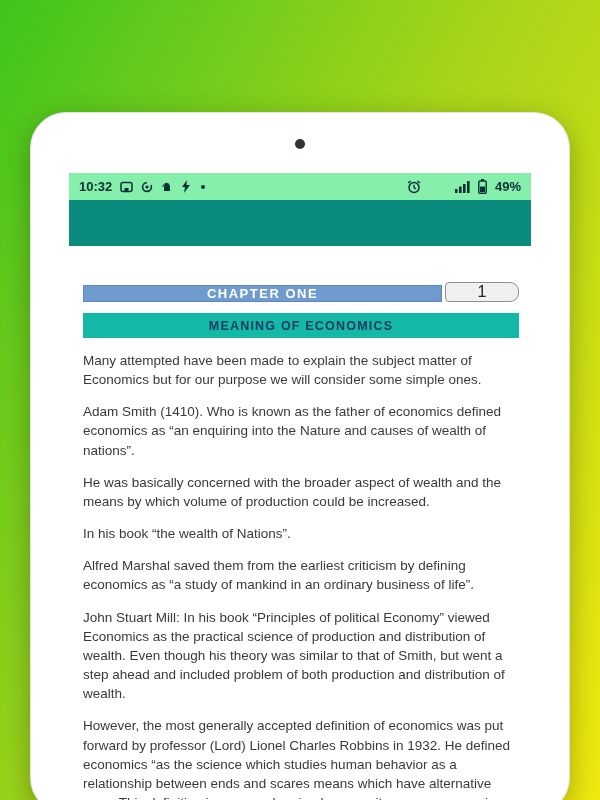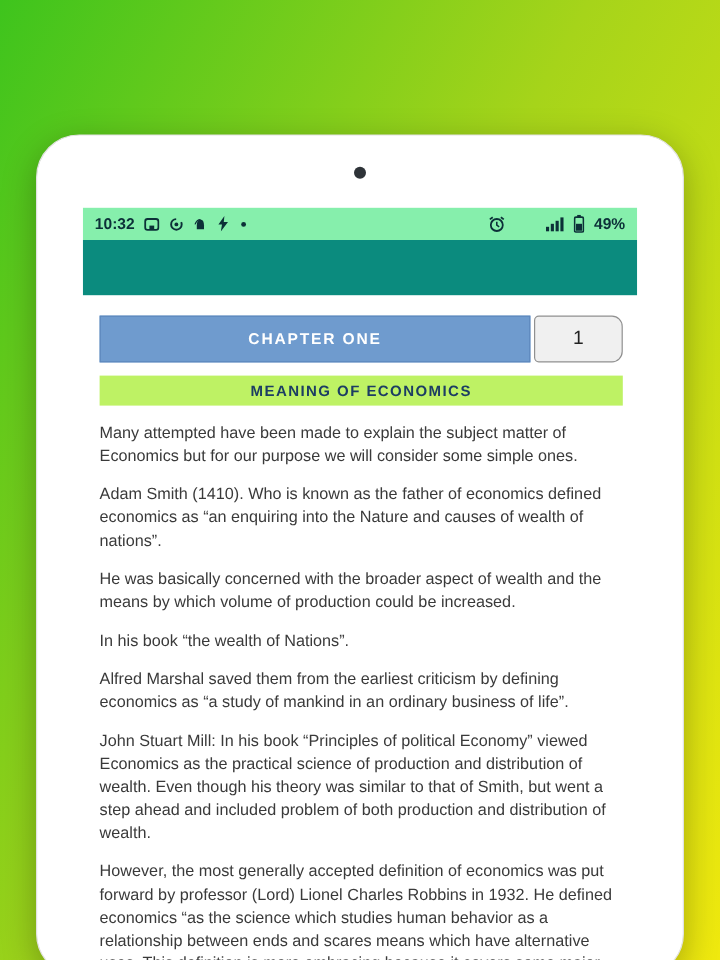--- a/index.html
+++ b/index.html
@@ -25,33 +25,33 @@
     height:27px;background:#86efac;display:flex;align-items:center;
     padding:0 10px;gap:8px;color:#0c3038;font-weight:bold;font-size:13px;flex:0 0 auto;
   }
   .status-bar .right{margin-left:auto;display:flex;align-items:center;gap:8px;}
   .sb-icon{display:flex;align-items:center;}
   .sb-icon svg{display:block;}
   .notif-dot{width:4px;height:4px;border-radius:50%;background:#0c3038;margin-left:2px;}
   .alarm-gap{margin-right:26px;}
   .app-bar{height:46px;background:#0b8b7e;flex:0 0 auto;}
   .content{flex:1;padding:17px 12px 0 14px;overflow:hidden;}
-  .banner-row{display:flex;height:39px;}
+  .banner-row{display:flex;height:39px;align-items:flex-end;}
   .banner-chapter{
     flex:1;background:#6f9bce;border:1px solid #5d88bd;color:#ffffff;
     font-weight:bold;letter-spacing:1.5px;font-size:13px;
     display:flex;align-items:center;justify-content:center;
   }
   .page-tab{
     width:72px;margin-left:3px;background:#f0f0f0;border:1px solid #909090;
     border-radius:4px 9px 9px 4px;color:#222;font-size:16px;
     display:flex;align-items:center;justify-content:center;
   }
   .banner-title{
-    height:25px;margin-top:11px;background:#bef264;color:#1c3d63;
+    height:25px;margin-top:11px;background:#14b8a6;color:#1c3d63;
     font-weight:bold;letter-spacing:1.2px;font-size:12.5px;
     display:flex;align-items:center;justify-content:center;
   }
   .intro-box{
     margin-top:20px;border:1px solid #6f9cc9;padding:5px 8px;
     color:#1d5a66;font-weight:bold;letter-spacing:2px;font-size:13px;
   }
   p.body-par{
     font-size:13.5px;line-height:1.42;color:#3a3a3a;margin:13px 2px 13px 0;
   }

